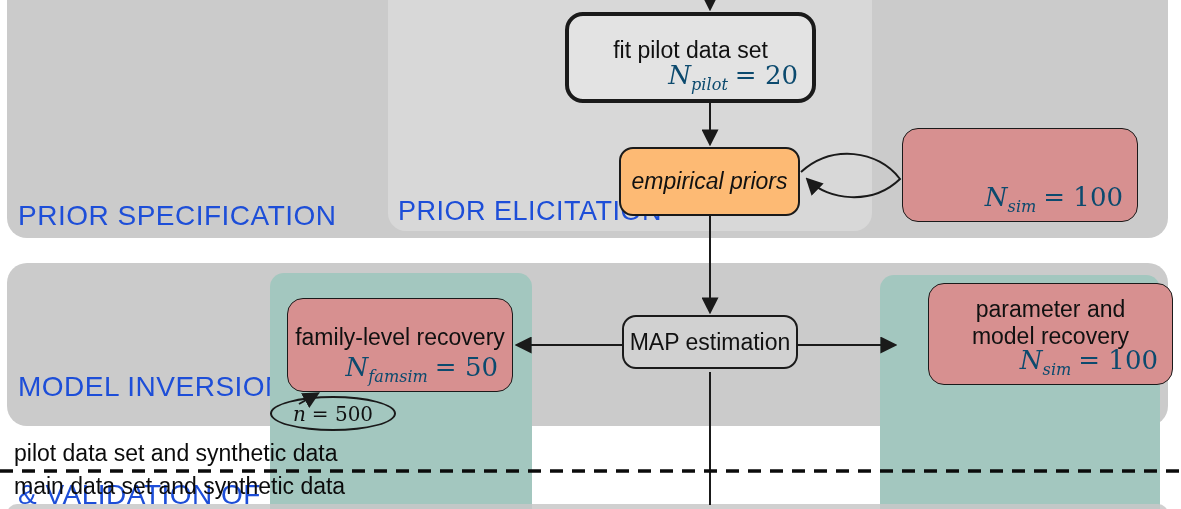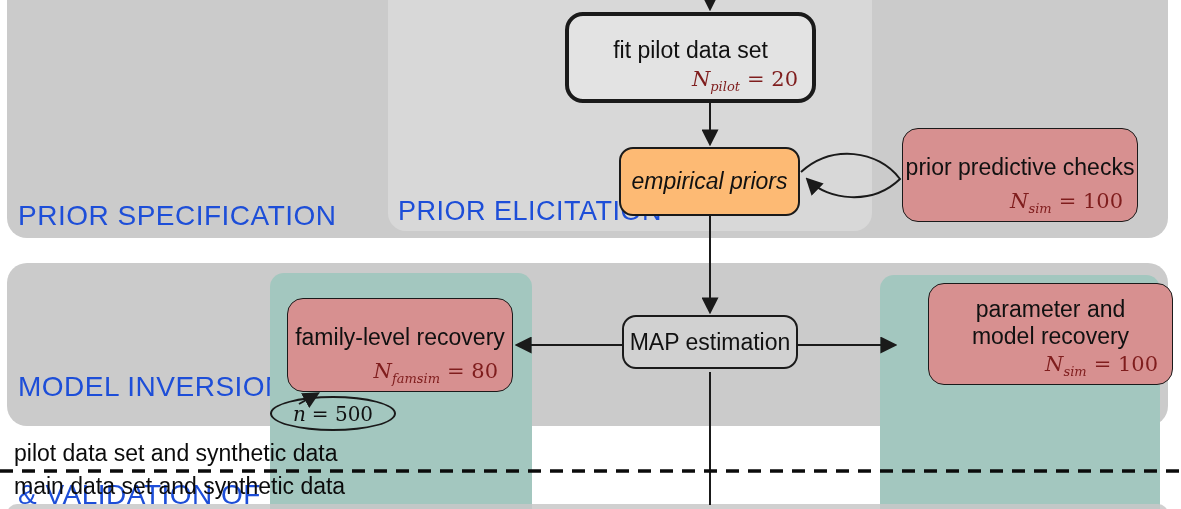--- a/index.html
+++ b/index.html
@@ -34,21 +34,21 @@
     border-radius:14px;color:#111;
     display:flex;flex-direction:column;align-items:center;justify-content:center;
     font-size:23px;text-align:center;
   }
   .node-heavy{border-width:4px;border-radius:18px;background:#e3e3e3;}
   .node-plain{background:#fdba74;}
   .node-map{background:#d1d1d1;}
   .node-red{background:#d79090;border-width:1.5px;border-radius:16px;}
   .stat{
     position:absolute;right:14px;bottom:5px;
-    font-family:"DejaVu Serif",serif;font-size:21px;color:#7f1d1d;
+    font-family:"DejaVu Serif",serif;font-size:26px;color:#0c4a6e;
     white-space:nowrap;
   }
   .stat .msym{font-style:italic;}
   .stat sub{font-style:italic;font-size:0.62em;}
   .stat .mval{margin-left:7px;}
   .italic{font-style:italic;}
   
   .sep-label{
     position:absolute;left:14px;color:#0b0b0b;font-size:23px;white-space:nowrap;
   }
@@ -93,30 +93,29 @@
     <span class="stat">
       <span class="msym">N</span><sub>pilot</sub><span class="mval">= 20</span>
     </span>
   </div>
 
   <div class="node node-plain z20" style="left:619px;top:147px;width:181px;height:69px;">
     <span class="italic">empirical priors</span>
   </div>
 
   <div class="node node-red z20" style="left:902px;top:128px;width:236px;height:94px;">
-    <span style="margin-top:-16px;">prior predictive checks</span>
     <span class="stat">
       <span class="msym">N</span><sub>sim</sub><span class="mval">= 100</span>
     </span>
   </div>
 
   <div class="node node-red z20" style="left:287px;top:298px;width:226px;height:94px;">
     <span style="margin-top:-16px;">family-level recovery</span>
     <span class="stat">
-      <span class="msym">N</span><sub>famsim</sub><span class="mval">= 80</span>
+      <span class="msym">N</span><sub>famsim</sub><span class="mval">= 50</span>
     </span>
   </div>
 
   <div class="node node-map z20" style="left:622px;top:315px;width:176px;height:54px;">
     <span>MAP estimation</span>
   </div>
 
   <div class="node node-red z20" style="left:928px;top:283px;width:245px;height:102px;">
     <span style="margin-top:-22px;">parameter and</span>
     <span>model recovery</span>

